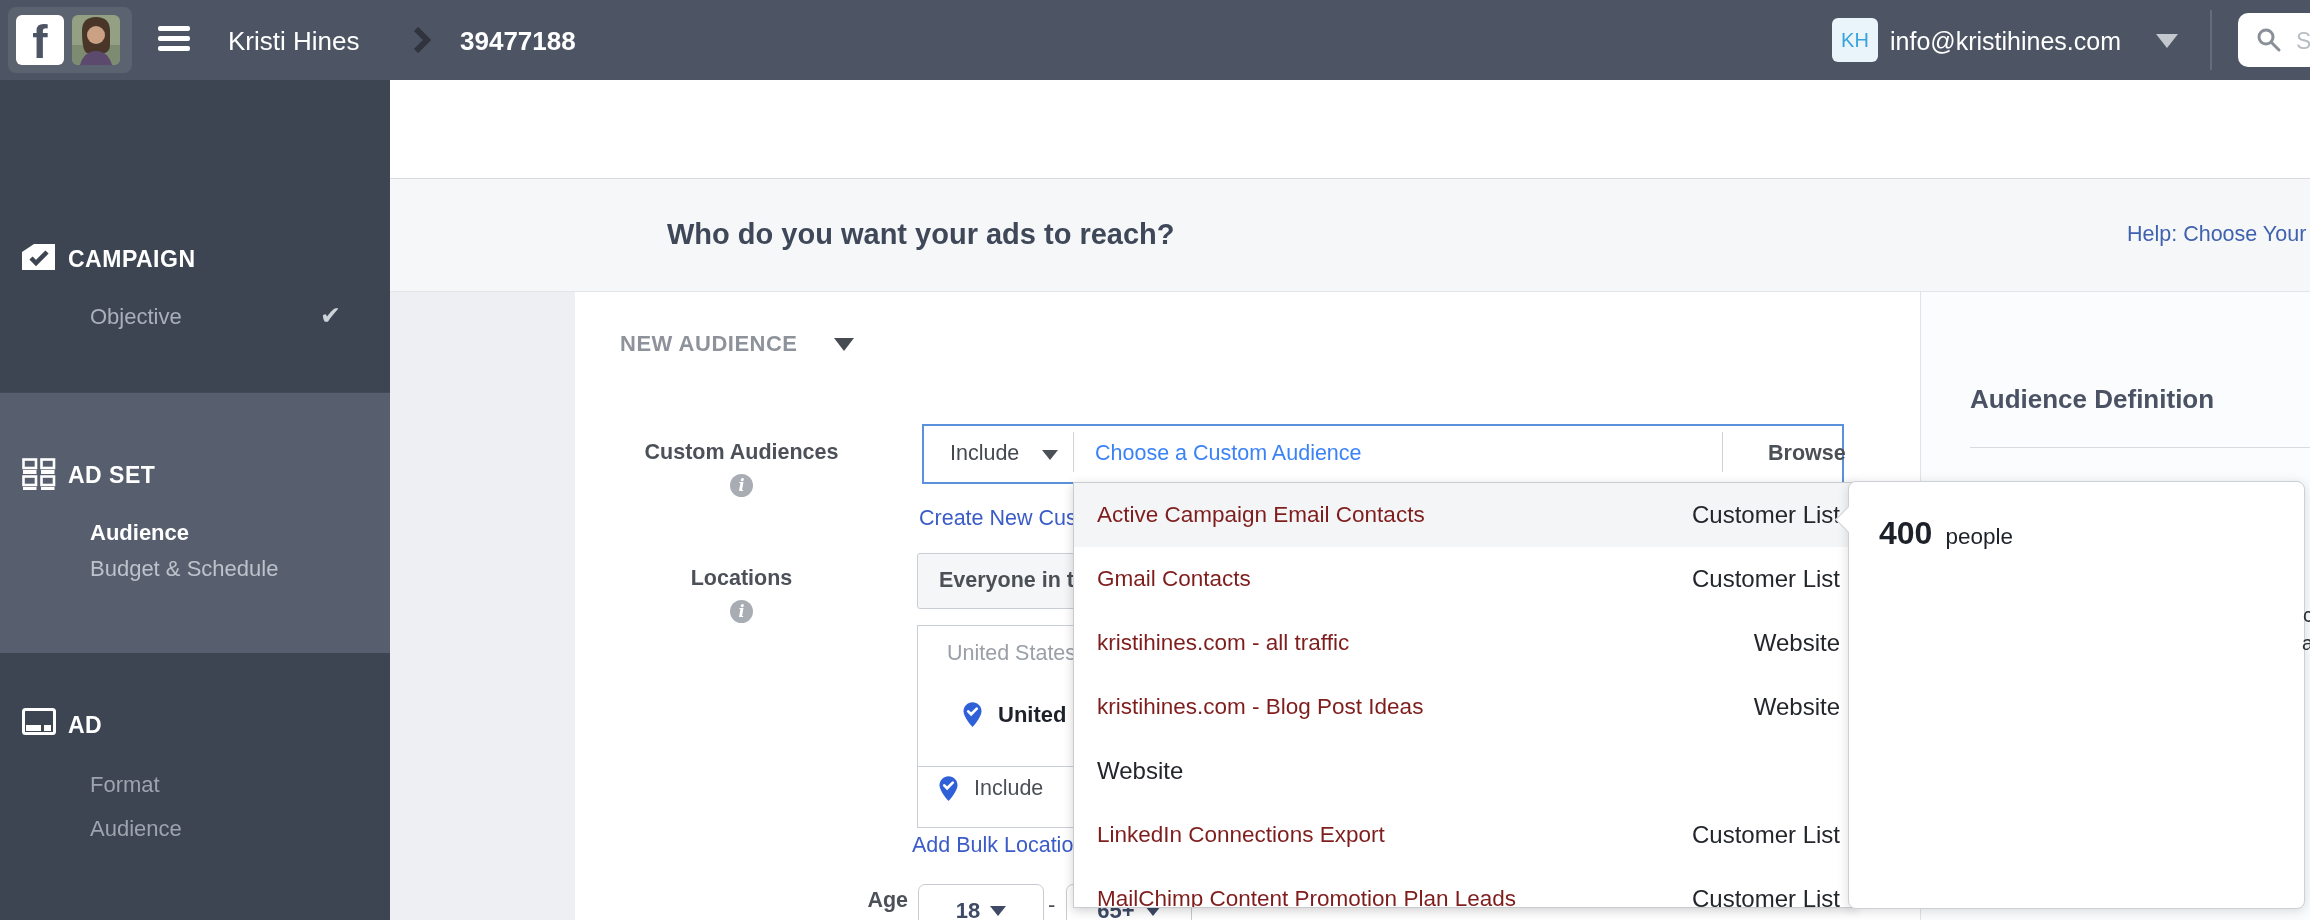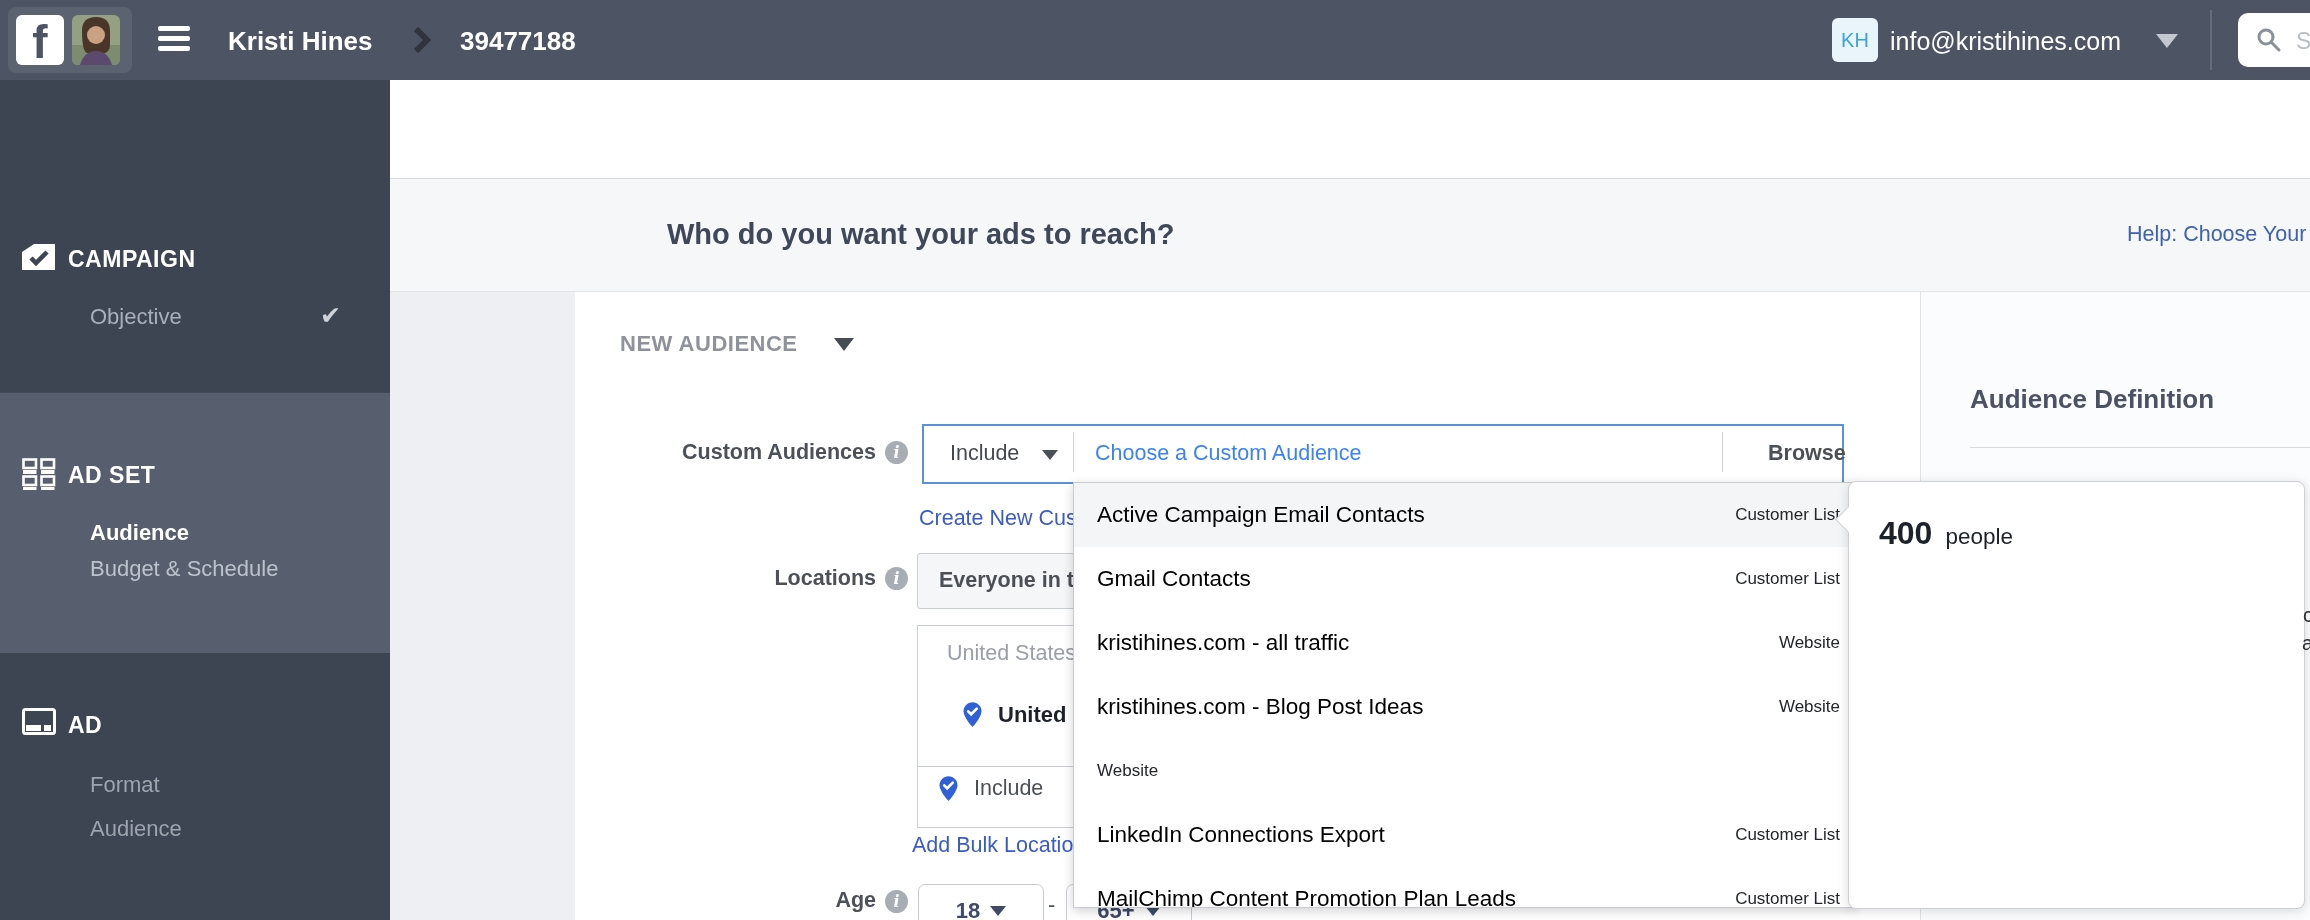--- a/index.html
+++ b/index.html
@@ -8,21 +8,21 @@
   .abs{position:absolute;}
 
   
   .header{left:0;top:0;width:2310px;height:80px;background:#4d5564;z-index:50;}
   .brand-plate{left:8px;top:7px;width:124px;height:66px;background:#5b6270;border-radius:8px;}
   .fb-logo{left:16px;top:15px;width:48px;height:50px;background:#fff;border-radius:6px;
            color:#4d5564;font-weight:bold;font-size:46px;text-align:center;line-height:54px;}
   .avatar{left:72px;top:15px;width:48px;height:50px;border-radius:6px;overflow:hidden;}
   .hamburger{left:158px;top:26px;width:32px;height:28px;}
   .hamburger span{display:block;width:32px;height:5px;background:#fff;border-radius:2px;margin-bottom:5px;}
-  .nav-title{left:228px;top:26px;font-size:26px;font-weight:bold;color:#fff;}
+  .nav-title{left:228px;top:26px;font-size:26px;font-weight:normal;color:#fff;}
   .crumb-chevron{left:412px;top:27px;}
   .account-id{left:460px;top:26px;font-size:26px;font-weight:bold;color:#fff;}
   .kh-badge{left:1832px;top:18px;width:46px;height:44px;background:#eaf4fb;border-radius:6px;
             color:#38a3dc;font-size:20px;text-align:center;line-height:44px;}
   .email{left:1890px;top:27px;font-size:25px;color:#fff;}
   .email-caret{left:2156px;top:34px;width:0;height:0;border-left:11px solid transparent;
                border-right:11px solid transparent;border-top:14px solid #c3c8cf;}
   .header-divider{left:2210px;top:10px;width:2px;height:60px;background:#656c7a;}
   .search-box{left:2238px;top:13px;width:110px;height:54px;background:#fff;border-radius:10px;}
   .search-icon{left:2256px;top:27px;}
@@ -49,21 +49,21 @@
   .gutter{left:390px;top:292px;width:185px;height:628px;background:#edeff2;}
   .formarea{left:575px;top:292px;width:1345px;height:628px;background:#fff;}
   .rightpanel{left:1920px;top:292px;width:390px;height:628px;background:#fbfcfd;border-left:1px solid #dfe2e6;z-index:5;}
   .panel-title{left:1970px;top:384px;font-size:26px;font-weight:bold;color:#4a5264;z-index:6;}
   .panel-divider{left:1970px;top:447px;width:340px;height:1px;background:#d8dbdf;z-index:6;}
 
   
   .new-audience{left:620px;top:331px;font-size:22px;font-weight:bold;color:#8e939b;letter-spacing:.5px;}
   .na-caret{left:834px;top:338px;width:0;height:0;border-left:10px solid transparent;
             border-right:10px solid transparent;border-top:13px solid #474b52;}
-  .label-col{left:575px;width:333px;display:flex;justify-content:flex-end;align-items:center;gap:9px;}
+  .label-col{left:575px;width:333px;display:flex;justify-content:flex-end;align-items:center;gap:9px;flex-direction:column;}
   .form-label{font-size:21.5px;font-weight:bold;color:#4c5058;white-space:nowrap;}
   .info-i{display:inline-block;width:23px;height:23px;border-radius:50%;background:#a8adb4;color:#fff;
           font-family:"DejaVu Serif",serif;font-style:italic;font-weight:bold;font-size:16px;
           text-align:center;line-height:23px;}
   .ca-box{left:922px;top:424px;width:918px;height:56px;background:#fff;border:2px solid #5b91da;z-index:2;}
   .ca-include{left:26px;top:15px;font-size:21.5px;color:#45494f;}
   .ca-caret{left:118px;top:24px;width:0;height:0;border-left:8px solid transparent;
             border-right:8px solid transparent;border-top:10px solid #4b4f56;}
   .ca-div1{left:149px;top:6px;width:1px;height:40px;background:#cfd3d8;}
   .ca-placeholder{left:171px;top:15px;font-size:21.5px;color:#3b82f6;white-space:nowrap;}
@@ -87,22 +87,22 @@
   .age-caret{width:0;height:0;border-left:8px solid transparent;border-right:8px solid transparent;
              border-top:10px solid #3e4a66;}
   .age-dash{left:1048px;top:892px;font-size:22px;color:#4b4f56;}
 
   
   .dropdown{left:1073px;top:482px;width:781px;height:424px;background:#fff;border:1px solid #c8ccd1;
             box-shadow:0 3px 10px rgba(0,0,0,.18);overflow:hidden;z-index:20;}
   .dd-row{height:64px;display:flex;align-items:center;justify-content:space-between;
           padding:0 15px 0 23px;background:#fff;}
   .dd-row.hl{background:#f4f5f6;}
-  .dd-name{font-size:22.5px;color:#000000;white-space:nowrap;text-align:center;}
-  .dd-type{font-size:17px;color:#23262b;white-space:nowrap;}
+  .dd-name{font-size:22.5px;color:#7f1d1d;white-space:nowrap;text-align:center;}
+  .dd-type{font-size:24px;color:#23262b;white-space:nowrap;}
 
   
   .tooltip{left:1848px;top:481px;width:455px;height:426px;background:#fff;border:1px solid #cdd0d4;
            border-radius:8px;box-shadow:0 2px 12px rgba(0,0,0,.14);z-index:30;}
   .tooltip-caret{left:-10px;top:28px;width:18px;height:18px;background:#fff;
                  border-left:1px solid #cdd0d4;border-bottom:1px solid #cdd0d4;transform:rotate(45deg);}
   .tt-content{left:30px;top:33px;display:flex;align-items:baseline;gap:13px;}
   .tt-count{font-size:32px;font-weight:bold;color:#1d2129;}
   .tt-unit{font-size:22.5px;color:#1d2129;}
   .edge-frag{font-size:20px;color:#2a2d31;z-index:40;white-space:nowrap;}

